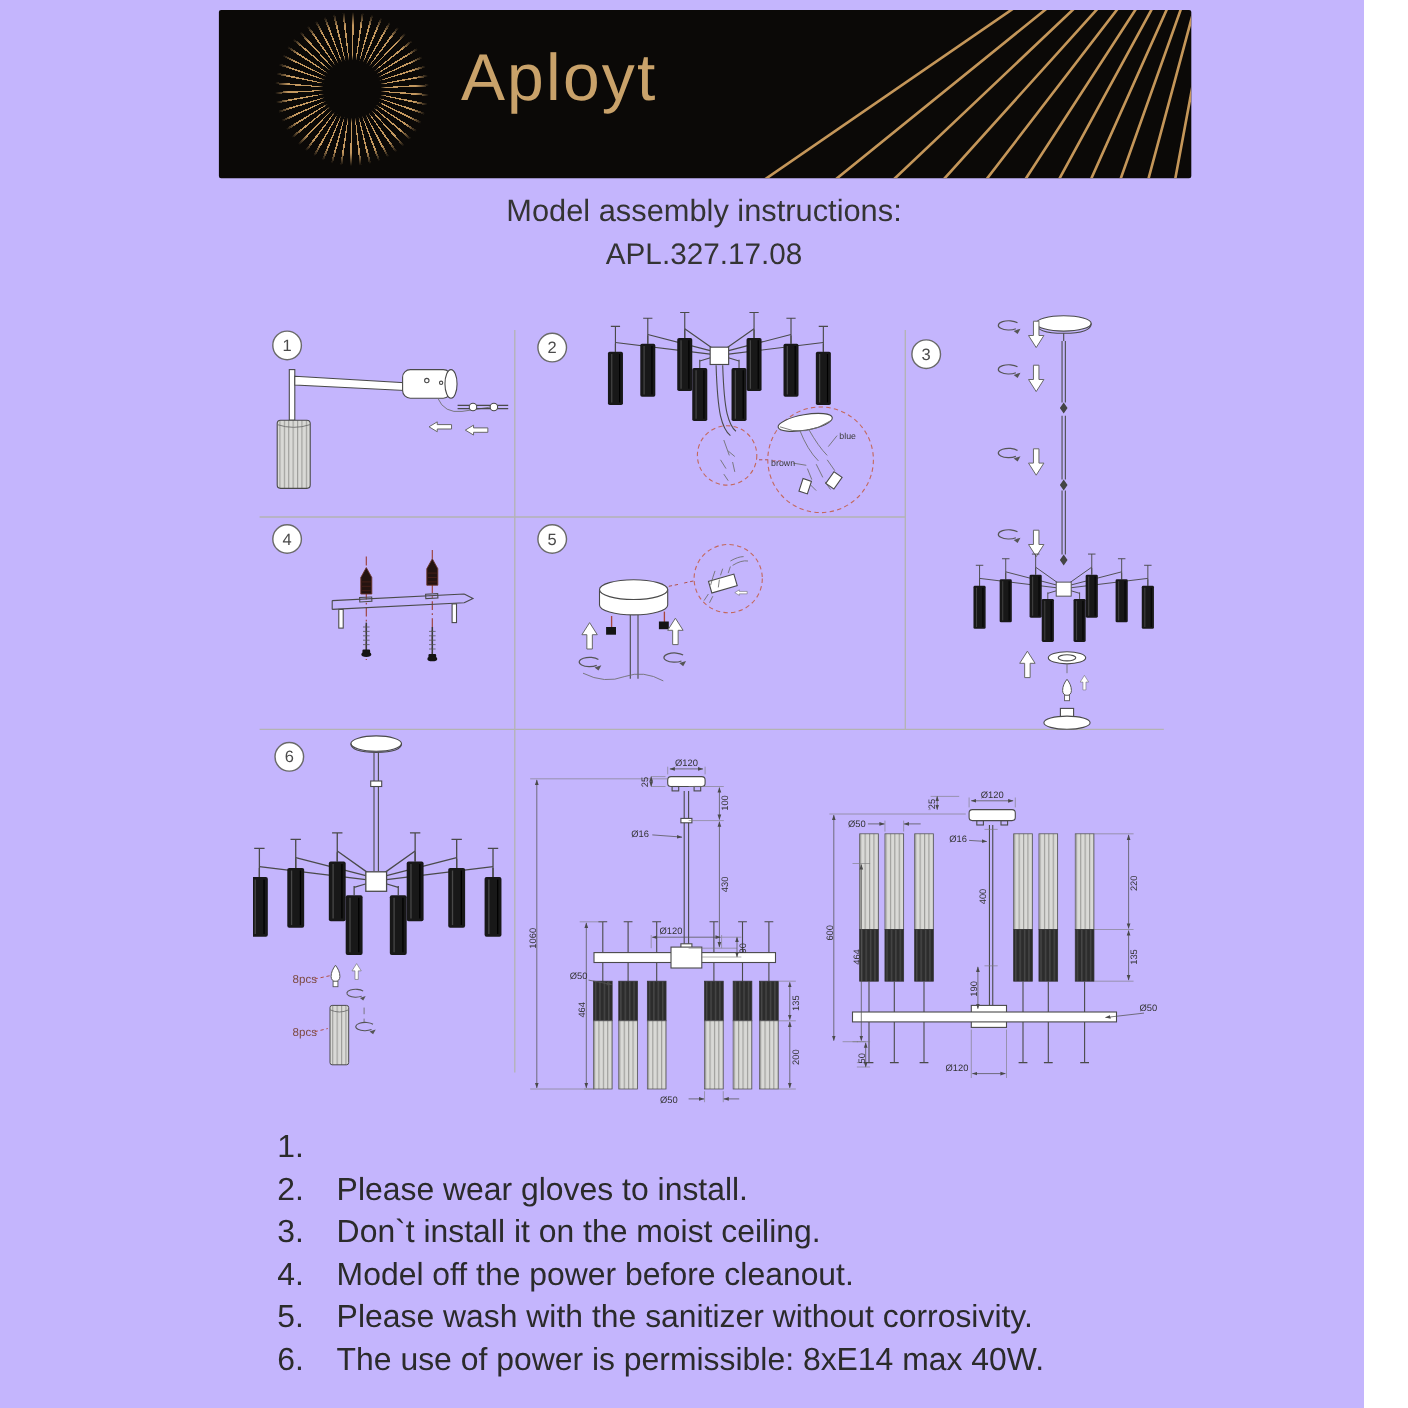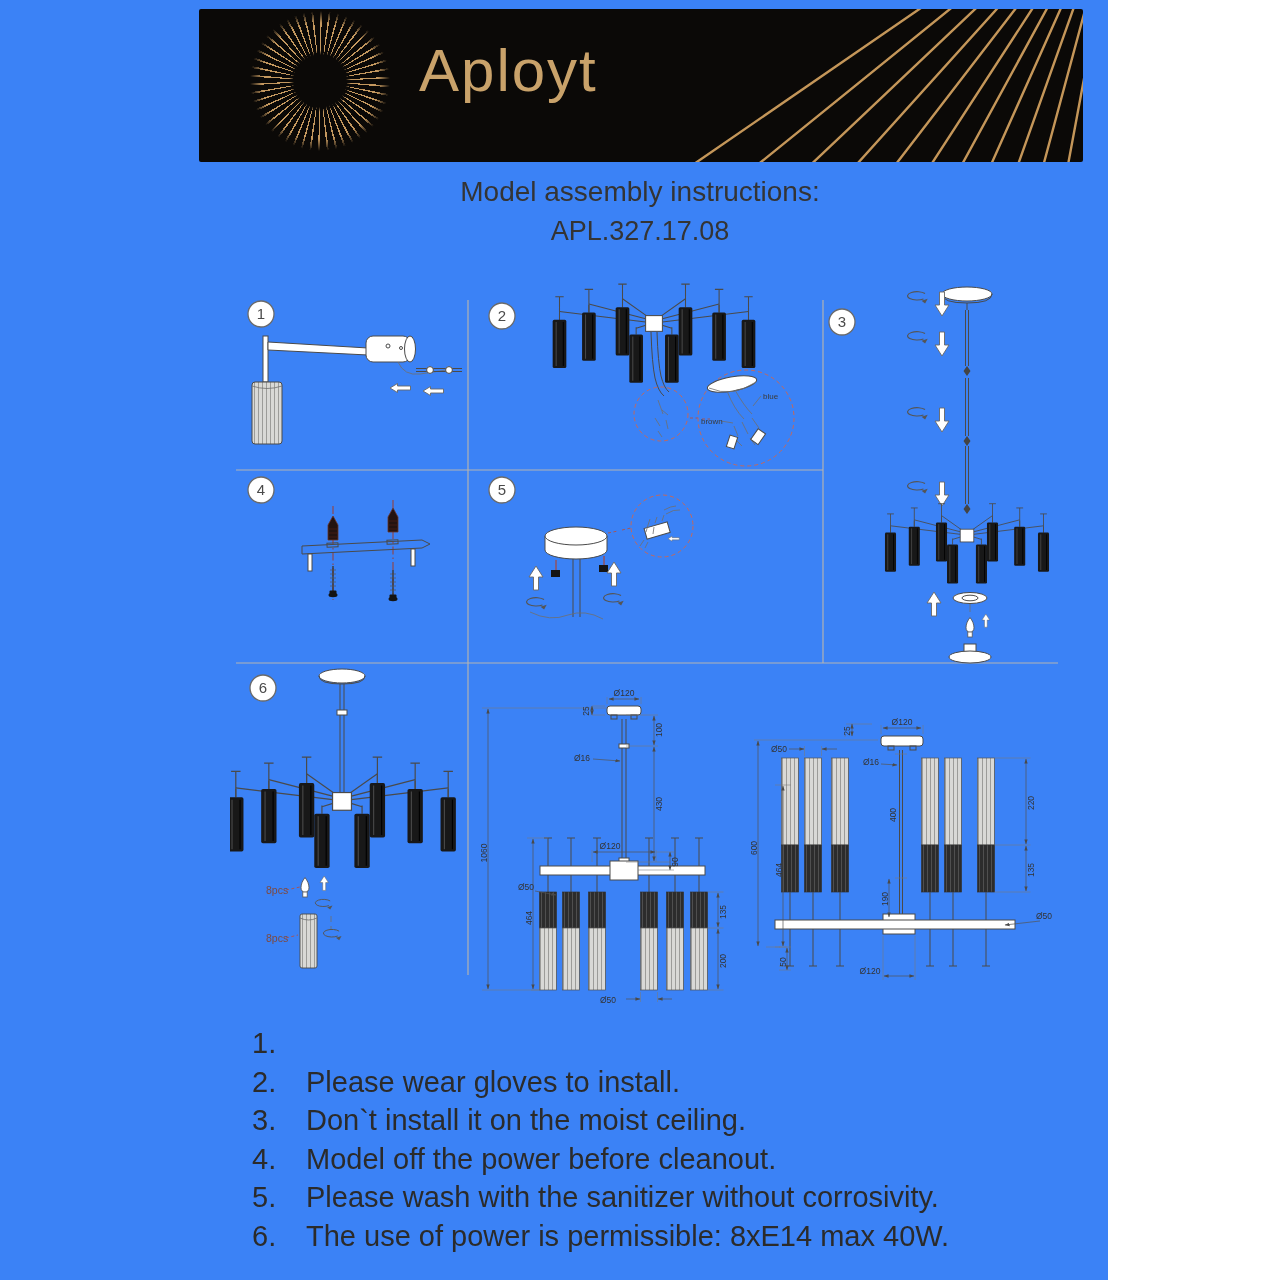--- a/index.html
+++ b/index.html
@@ -1,16 +1,16 @@
 <!DOCTYPE html>
 <html><head>
 <meta charset="utf-8">
 <style>
   html,body{margin:0;padding:0;background:#ffffff;}
-  #page{position:relative;width:1108px;height:1280px;background:#3b82f6;overflow:hidden;
+  #page{position:relative;width:1240px;height:1280px;background:#c4b5fd;overflow:hidden;
         font-family:"Liberation Sans",sans-serif;}
   
   #banner{position:absolute;left:199px;top:9px;width:884px;height:153px;background:#0b0907;
           overflow:hidden;border-radius:2px;}
   #starburst{position:absolute;left:45px;top:-4px;width:152px;height:152px;border-radius:50%;
      background:repeating-conic-gradient(from 0deg, rgba(206,160,100,.95) 0deg 1.6deg, rgba(0,0,0,0) 1.6deg 7.2deg);
      -webkit-mask:radial-gradient(circle, rgba(0,0,0,0) 0 26px, #000 31px 58px, rgba(0,0,0,0) 70px);
      mask:radial-gradient(circle, rgba(0,0,0,0) 0 26px, #000 31px 58px, rgba(0,0,0,0) 70px);}
   #brand{position:absolute;left:220px;top:32px;font-size:60px;line-height:1;color:#c9a26a;
          letter-spacing:2px;font-weight:400;}

